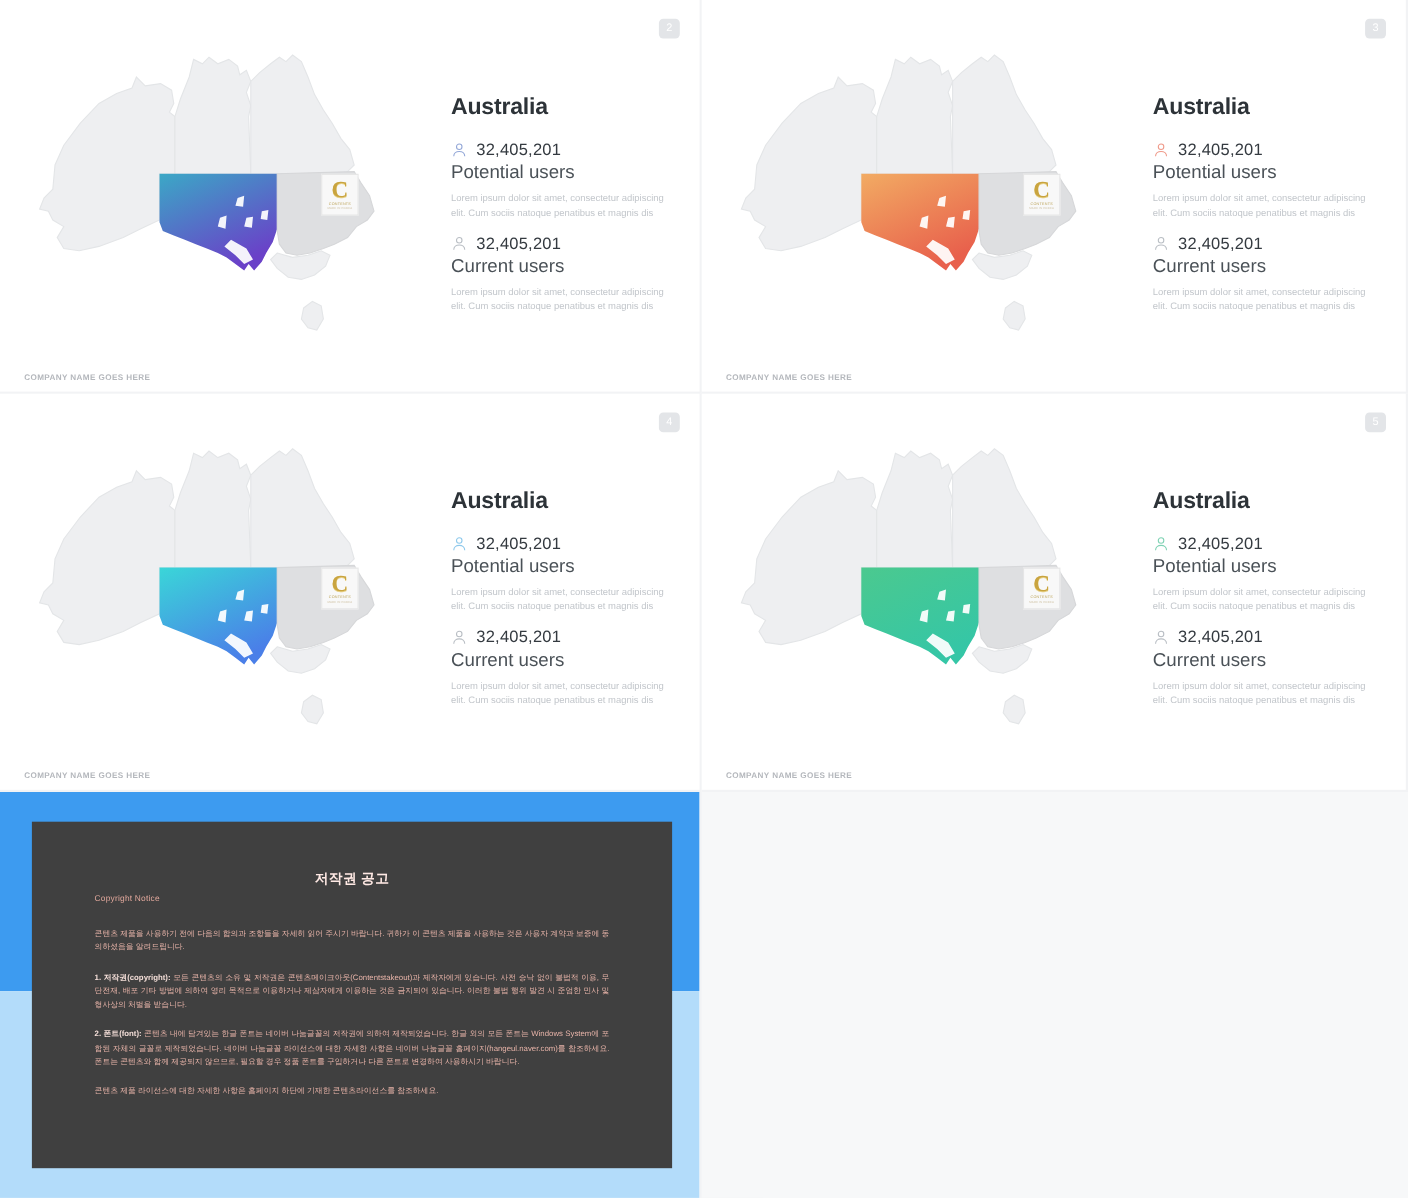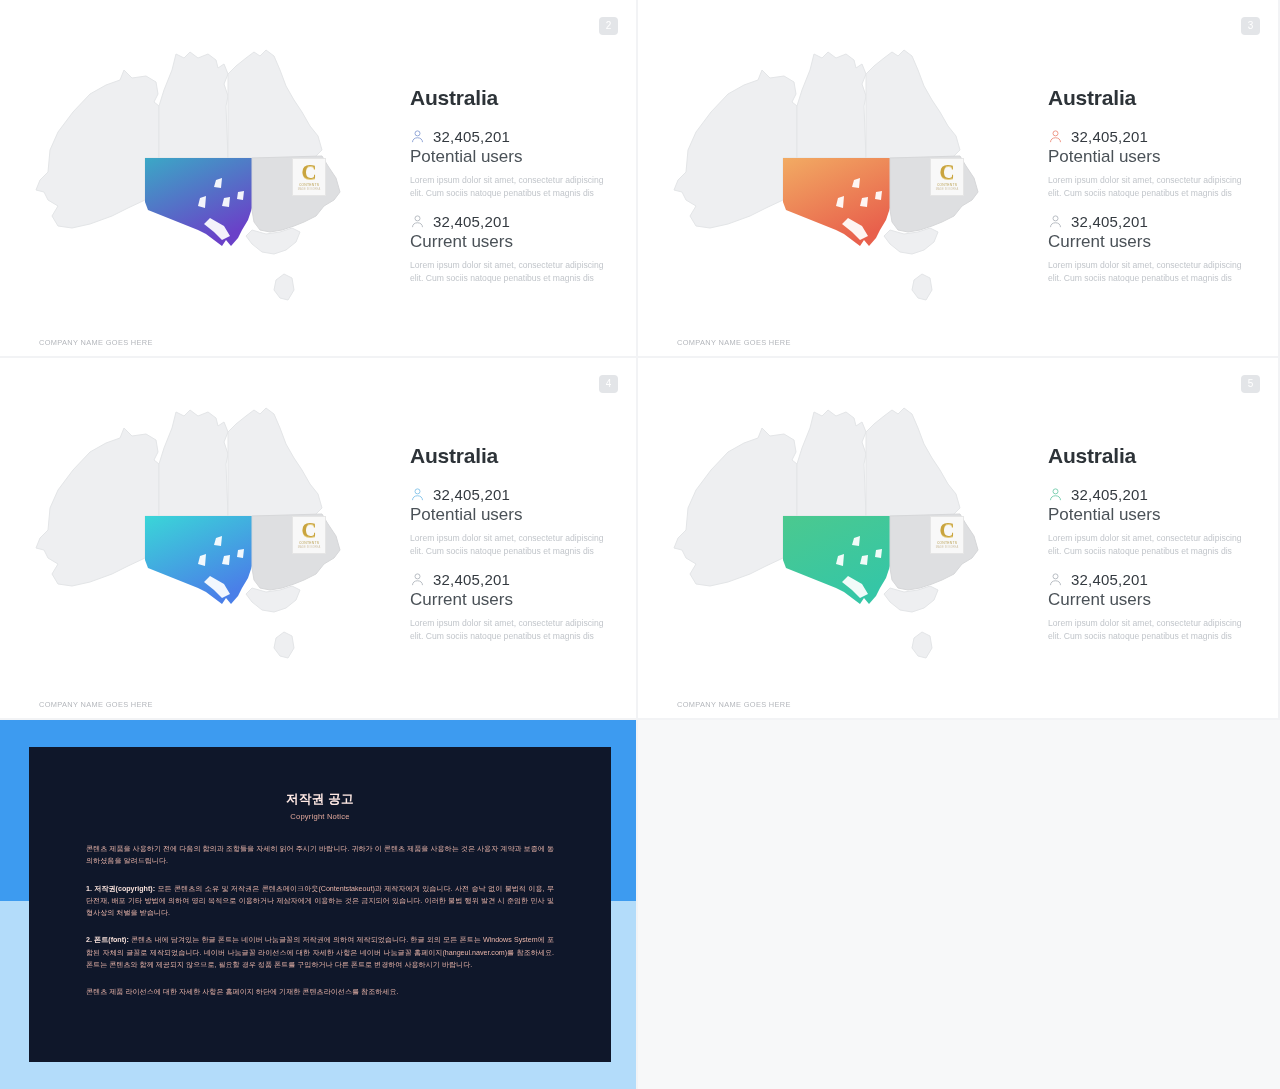--- a/index.html
+++ b/index.html
@@ -35,25 +35,26 @@
     border-radius: 4px;
     background: #e3e5e8;
     color: #ffffff;
     font-size: 10px;
     line-height: 18px;
     text-align: center;
     letter-spacing: 0;
   }
   .company {
     position: absolute;
-    left: 39px; bottom: 9px;
+    left: 22px; bottom: 9px;
     font-size: 7.4px;
     letter-spacing: 0.35px;
     color: #b4b7bc;
     white-space: nowrap;
+    font-weight: bold;
   }
 
   
   .map-wrap {
     position: absolute;
     left: 28px; top: 40px;
     width: 350px; height: 280px;
   }
   .map-wrap svg { width: 100%; height: 100%; display: block; }
 
@@ -142,36 +143,35 @@
   }
   .frame-bot {
     position: absolute;
     left: 0; top: 49%; width: 100%; height: 51%;
     background: #b3dcfa;
   }
   .copy-card {
     position: absolute;
     left: 29px; top: 27px;
     right: 25px; bottom: 27px;
-    background: #0f172a;
+    background: #404040;
     overflow: hidden;
   }
   .copy-inner {
     position: absolute;
     left: 57px; top: 44px; right: 57px;
   }
   .copy-title {
     text-align: center;
     font-size: 12.5px;
     font-weight: bold;
     color: #ffe9e4;
     letter-spacing: 0.3px;
   }
   .copy-sub {
-    text-align: center;
     font-size: 7.6px;
     color: #e0a79b;
     margin-top: 4px;
     letter-spacing: 0.2px;
   }
   .copy-body { margin-top: 22px; }
   .copy-para {
     font-size: 7.1px;
     line-height: 12.3px;
     color: #e7b3a8;

